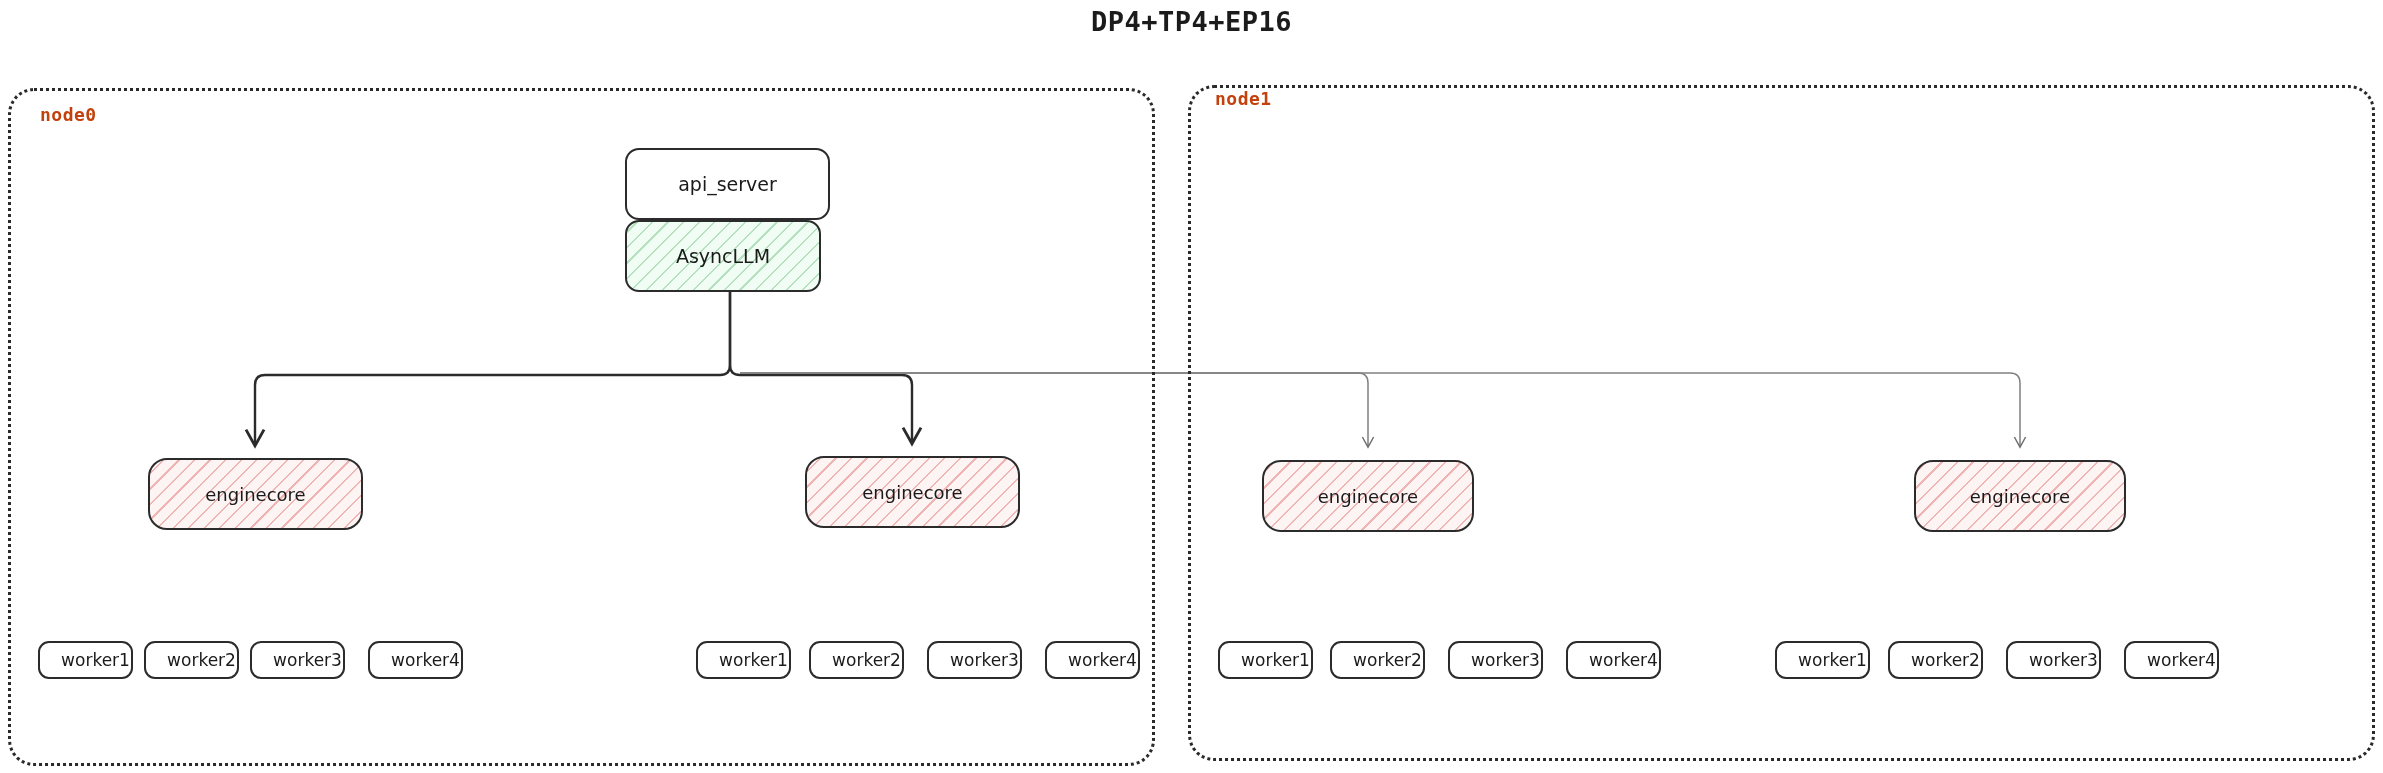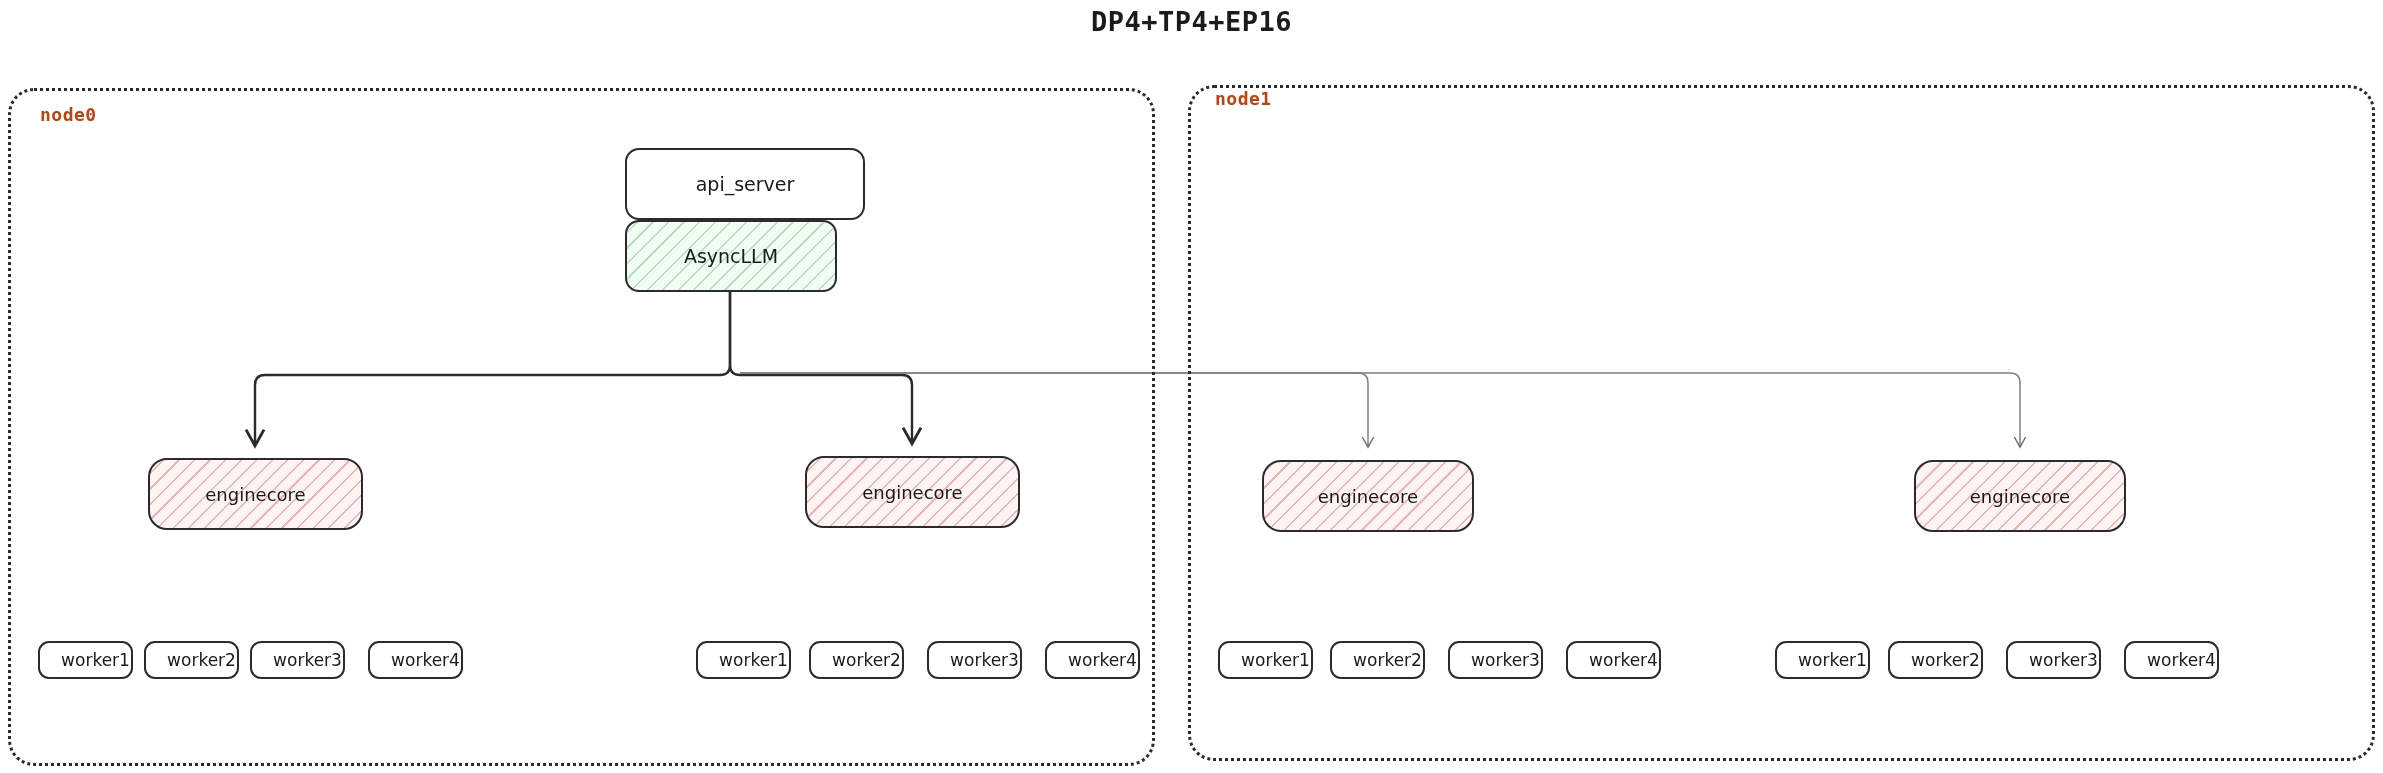--- a/index.html
+++ b/index.html
@@ -132,25 +132,25 @@
     <path d="M 740 375 L 902 375 Q 912 375 912 385 L 912 442" fill="none" stroke="#2b2b2b" stroke-width="2.4" marker-end="url(#arrow-strong)"></path>
 
     <path d="M 740 373 L 1358 373 Q 1368 373 1368 383 L 1368 446" fill="none" stroke="#808080" stroke-width="1.5" marker-end="url(#arrow-weak)"></path>
 
     <path d="M 740 373 L 2010 373 Q 2020 373 2020 383 L 2020 446" fill="none" stroke="#808080" stroke-width="1.5" marker-end="url(#arrow-weak)"></path>
   </svg>
 
   <div class="node-container" style="left:8px; top:88px; width:1147px; height:678px;"></div>
   <div class="node-label" style="left:40px; top:104px;">node0</div>
 
-  <div class="box box-api" style="left:625px; top:148px; width:240px; height:72px;text-align:right;">
+  <div class="box box-api" style="left:625px; top:148px; width:205px; height:72px;text-align:right;">
     <span>api_server</span>
   </div>
 
-  <div class="box box-async" style="left:625px; top:220px; width:212px; height:72px;">
+  <div class="box box-async" style="left:625px; top:220px; width:196px; height:72px;">
     <span>AsyncLLM</span>
   </div>
 
   <div class="box box-engine" style="left:148px; top:458px; width:215px; height:72px;">
     <span>enginecore</span>
   </div>
 
   <div class="box box-engine" style="left:805px; top:456px; width:215px; height:72px;">
     <span>enginecore</span>
   </div>

